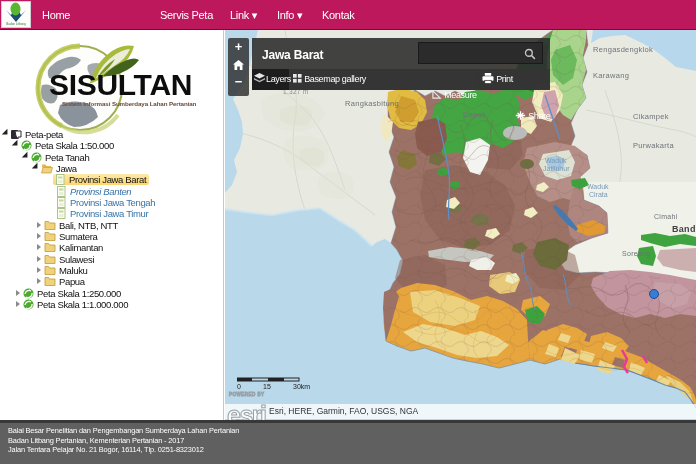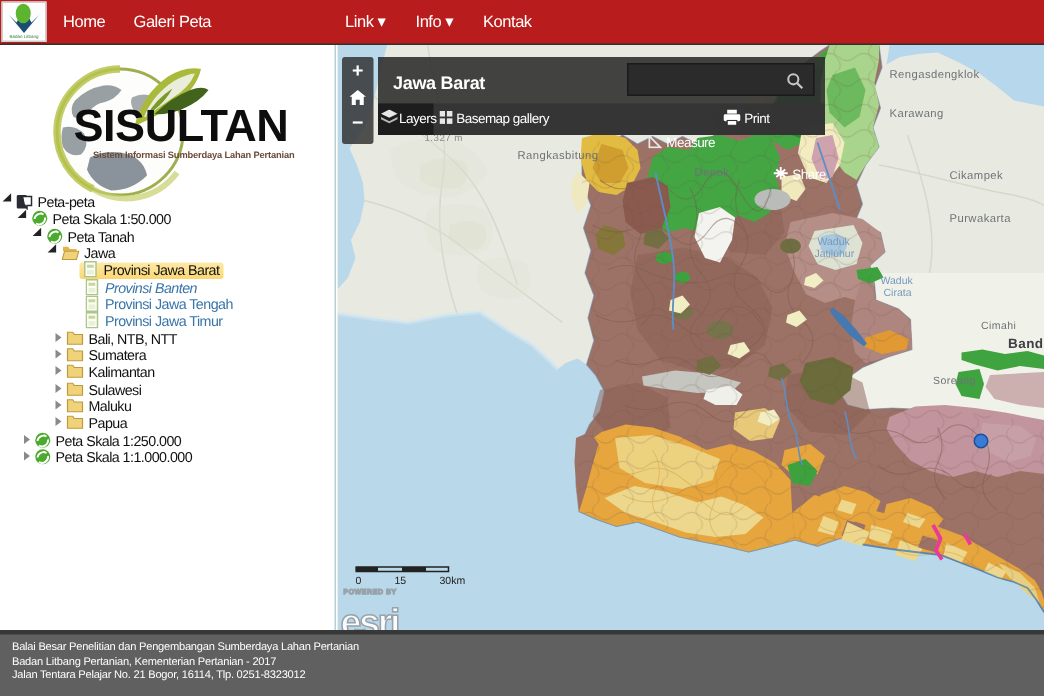--- a/index.html
+++ b/index.html
@@ -1,21 +1,21 @@
 <!DOCTYPE html>
 <html><head>
 <meta charset="utf-8">
 <style>
   * { margin:0; padding:0; box-sizing:border-box; }
   html,body { width:696px; height:464px; overflow:hidden; background:#fff;
     font-family:"Liberation Sans", sans-serif; }
   #page { position:relative; width:696px; height:464px; }
 
   
-  #nav { position:absolute; left:0; top:0; width:696px; height:30px; background:#b91c1c; border-bottom:1px solid #303030; }
+  #nav { position:absolute; left:0; top:0; width:696px; height:30px; background:#be185d; border-bottom:1px solid #303030; }
   #nav .logo { position:absolute; left:1px; top:1px; width:30px; height:27px; background:#fdfdfd; border:1px solid #cfcfcf; }
   #nav .mi { position:absolute; top:0; height:30px; line-height:30px; color:#fff; font-size:11px; letter-spacing:-0.3px; }
 
   
   #side { position:absolute; left:0; top:30px; width:224px; height:390px; background:#fff; border-right:1px solid #b9cdd8; }
   #brand { position:absolute; left:0; top:5px; width:224px; height:100px; }
   #brandtxt { position:absolute; left:49px; top:38px; font-size:30px; font-weight:bold; color:#0d0d0d; letter-spacing:-0.3px; }
   #brandsub { position:absolute; left:62px; top:70px; font-size:6.2px; color:#6a4a3a; font-weight:bold; letter-spacing:-0.1px; }
 
   #tree { position:absolute; left:0; top:99px; width:224px; font-size:9.5px; letter-spacing:-0.35px; color:#111; }
@@ -54,21 +54,21 @@
 
   <div id="nav">
     <div class="logo">
       <svg width="28" height="25" viewBox="0 0 28 25">
         <path d="M4 8 L9 13 L14 4 L19 13 L24 8 L14 20 Z" fill="#1b4e72"></path>
         <ellipse cx="13.5" cy="7" rx="5" ry="6.5" fill="#5cb52e"></ellipse>
         <text x="14" y="23" font-size="3" fill="#2e7d32" text-anchor="middle">Badan Litbang</text>
       </svg>
     </div>
     <span class="mi" style="left:42px;">Home</span>
-    <span class="mi" style="left:89px;">Galeri Peta</span>
+    <span class="mi" style="left:160px;">Servis Peta</span>
     <span class="mi" style="left:230px;">Link ▾</span>
     <span class="mi" style="left:277px;">Info ▾</span>
     <span class="mi" style="left:322px;">Kontak</span>
   </div>
 
   <div id="side">
     <div id="brand">
       <svg width="224" height="110" viewBox="0 0 224 110">
         <circle cx="80" cy="53" r="42" fill="#fdfdfb" stroke="#9fae50" stroke-width="2"></circle>
         <path d="M80 11 A42 42 0 0 0 38 53 A42 42 0 0 0 62 91" fill="none" stroke="#b9c44e" stroke-width="5" opacity="0.85"></path>
@@ -403,20 +403,21 @@
       <svg width="90" height="14" viewBox="0 0 90 14">
         <rect x="0" y="2" width="62" height="3" fill="none" stroke="#222" stroke-width="1"></rect>
         <rect x="0" y="2" width="15" height="3" fill="#222"></rect>
         <rect x="31" y="2" width="16" height="3" fill="#222"></rect>
         <text x="0" y="13" font-size="7" fill="#222">0</text>
         <text x="26" y="13" font-size="7" fill="#222">15</text>
         <text x="56" y="13" font-size="7" fill="#222">30km</text>
       </svg>
     </div>
     <div id="esri"><span style="display:block;font-size:4.5px;letter-spacing:0.5px;color:#8a9298;font-weight:normal;margin:0 0 -2px 2px;">POWERED BY</span>esri</div>
+    <div id="attrib">Esri, HERE, Garmin, FAO, USGS, NGA</div>
   </div>
 
   <div id="footer">
     Balai Besar Penelitian dan Pengembangan Sumberdaya Lahan Pertanian<br>
     Badan Litbang Pertanian, Kementerian Pertanian - 2017<br>
     Jalan Tentara Pelajar No. 21 Bogor, 16114, Tlp. 0251-8323012
   </div>
 
 </div>
 

